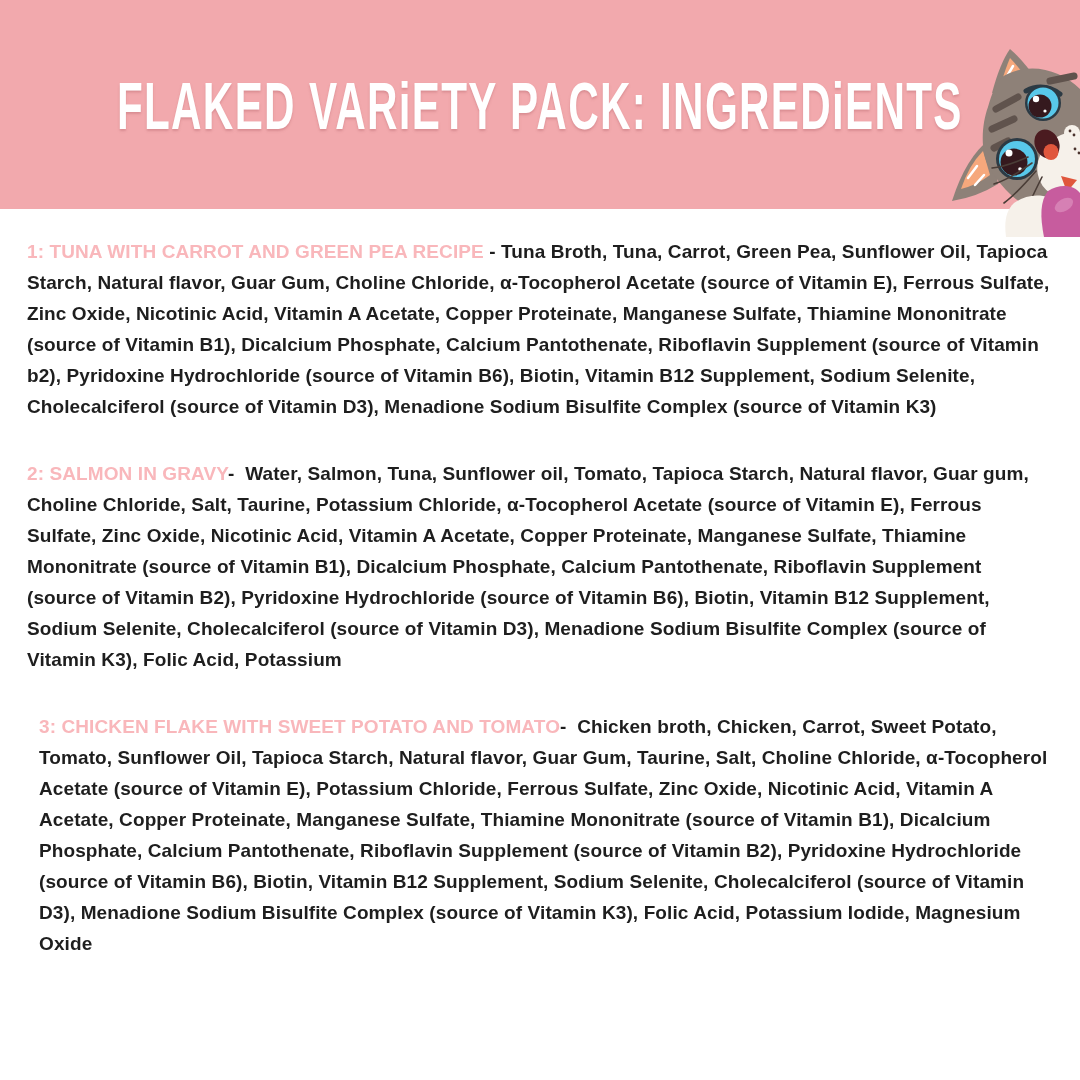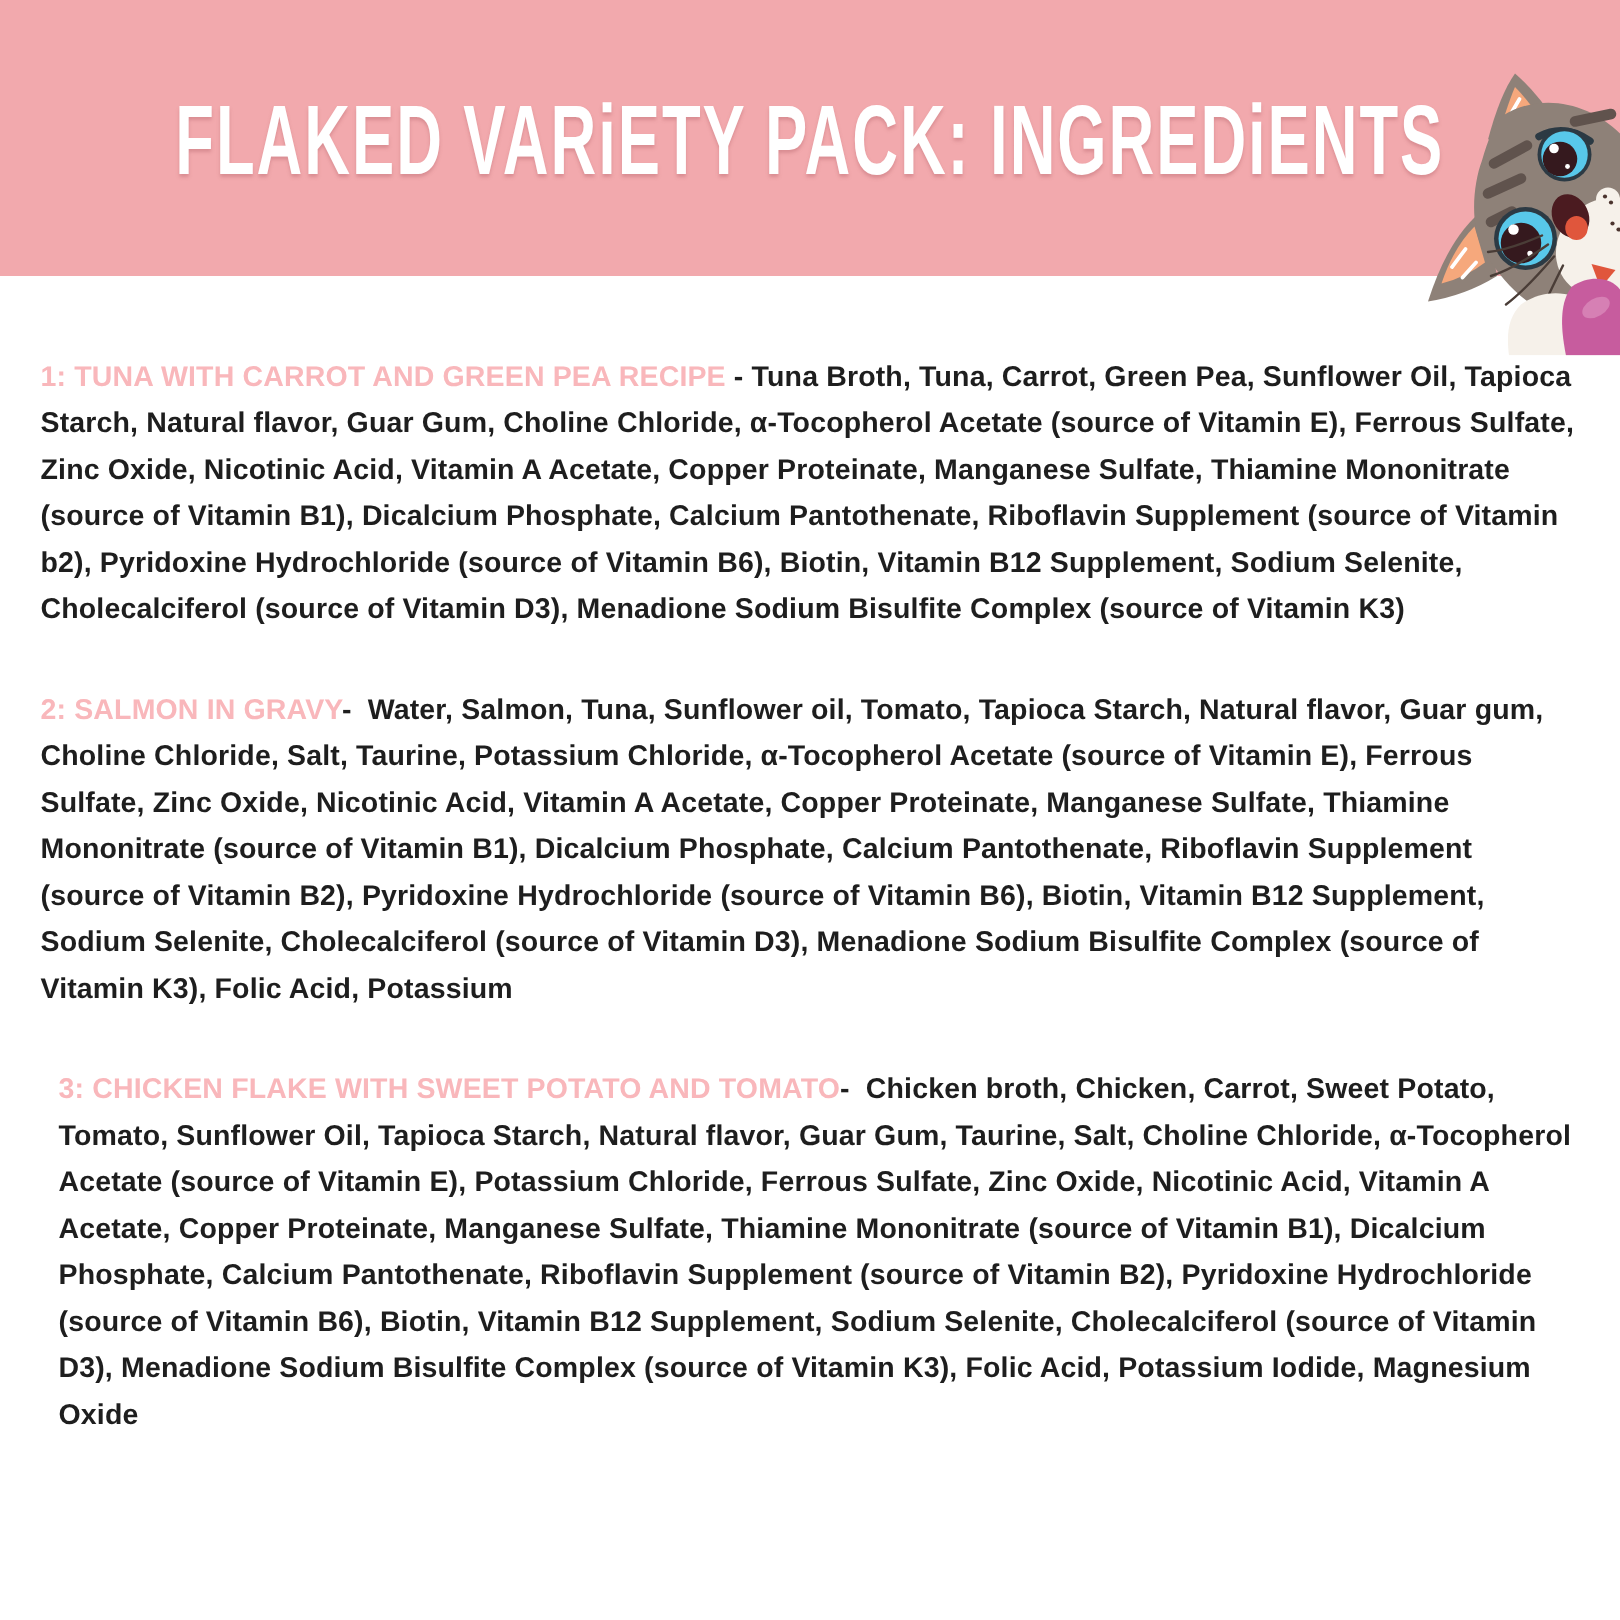--- a/index.html
+++ b/index.html
@@ -12,21 +12,21 @@
   html,body{width:1080px;height:1080px;}
   body{
     position:relative;
     width:1080px;height:1080px;
     background:var(--page-bg,#ffffff);
     overflow:hidden;
     font-family:"Liberation Sans","DejaVu Sans",sans-serif;
   }
   .banner{
     position:absolute;top:0;left:0;
-    width:1080px;height:184px;
+    width:1080px;height:209px;
     background:var(--banner-pink,#f2a9ad);
     display:flex;align-items:center;justify-content:center;
   }
   .banner-title{
     color:#ffffff;
     font-size:66px;
     font-weight:700;
     letter-spacing:2px;
     white-space:nowrap;
     transform:scaleX(0.64);

